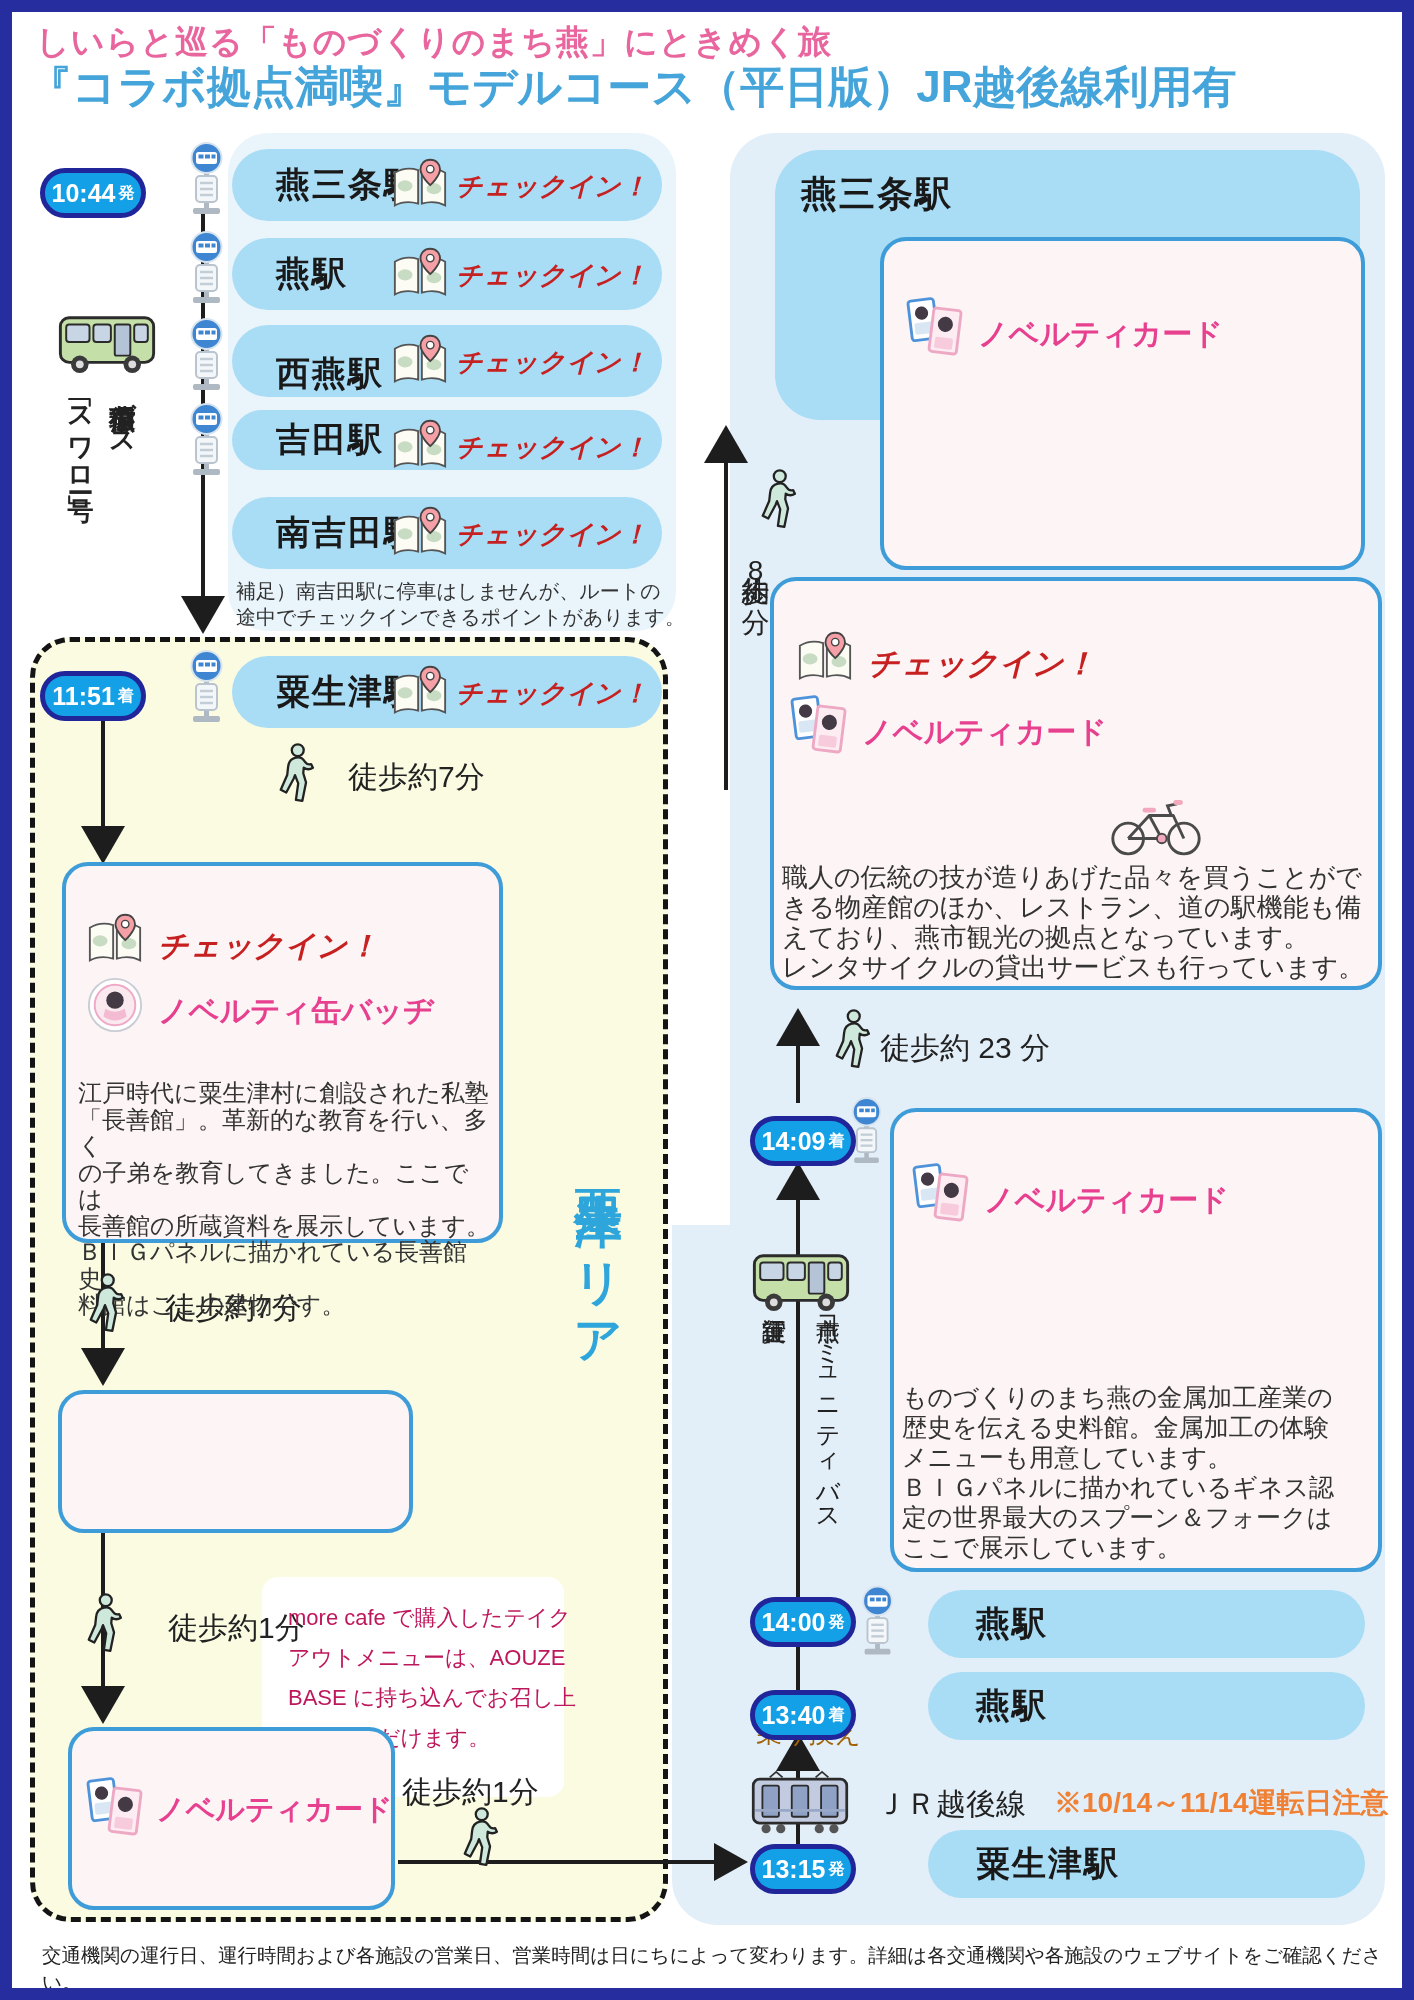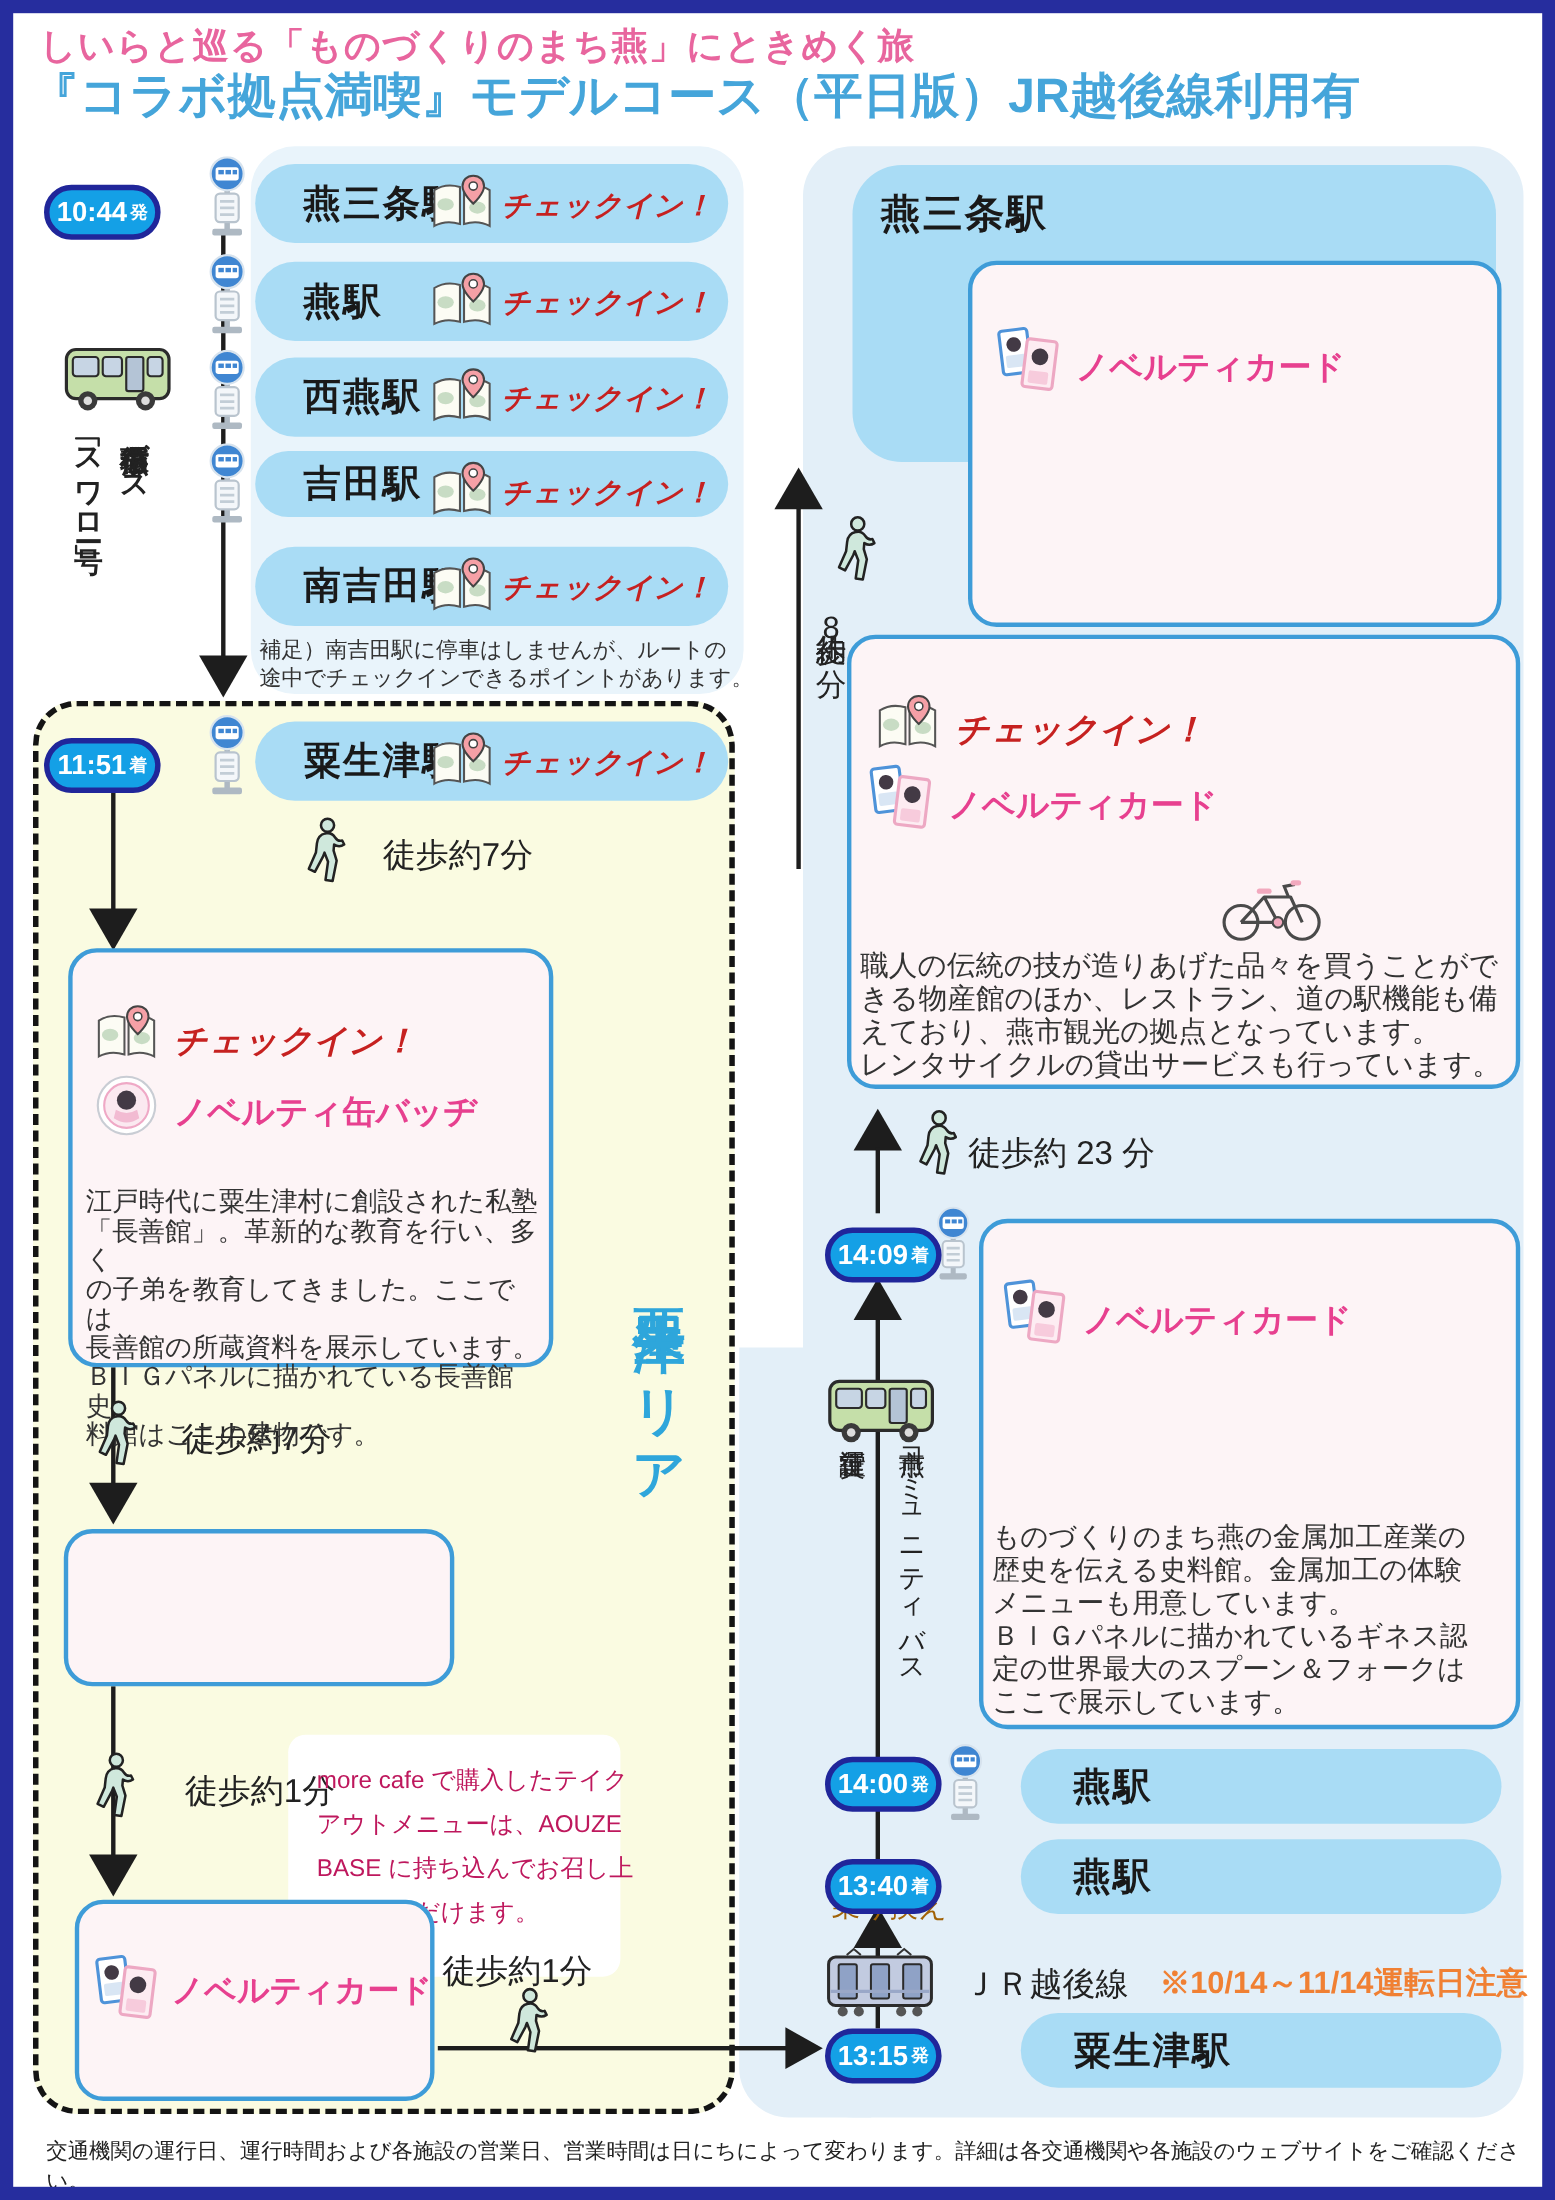--- a/index.html
+++ b/index.html
@@ -173,21 +173,21 @@
       </svg>
     <span class="checkin-txt" style="position:absolute;left:224px;top:20px;">チェックイン！</span>
   </div>
   <div class="bubble" style="left:232px;top:238px;width:430px;height:72px;">
     <span class="st-name" style="margin-left:44px;">燕駅</span>
     <svg class="icon" style="left:158px;top:8px;width:60px;height:54px;">
         <use href="#icn-map"></use>
       </svg>
     <span class="checkin-txt" style="position:absolute;left:224px;top:20px;">チェックイン！</span>
   </div>
-  <div class="bubble" style="left:232px;top:325px;width:430px;height:72px;">
+  <div class="bubble" style="left:232px;top:325px;width:430px;height:72px;align-items:flex-end;">
     <span class="st-name" style="margin-left:44px;">西燕駅</span>
     <svg class="icon" style="left:158px;top:8px;width:60px;height:54px;">
         <use href="#icn-map"></use>
       </svg>
     <span class="checkin-txt" style="position:absolute;left:224px;top:20px;">チェックイン！</span>
   </div>
   <div class="bubble" style="left:232px;top:410px;width:430px;height:60px;">
     <span class="st-name" style="margin-left:44px;">吉田駅</span>
     <svg class="icon" style="left:158px;top:8px;width:60px;height:54px;">
         <use href="#icn-map"></use>

